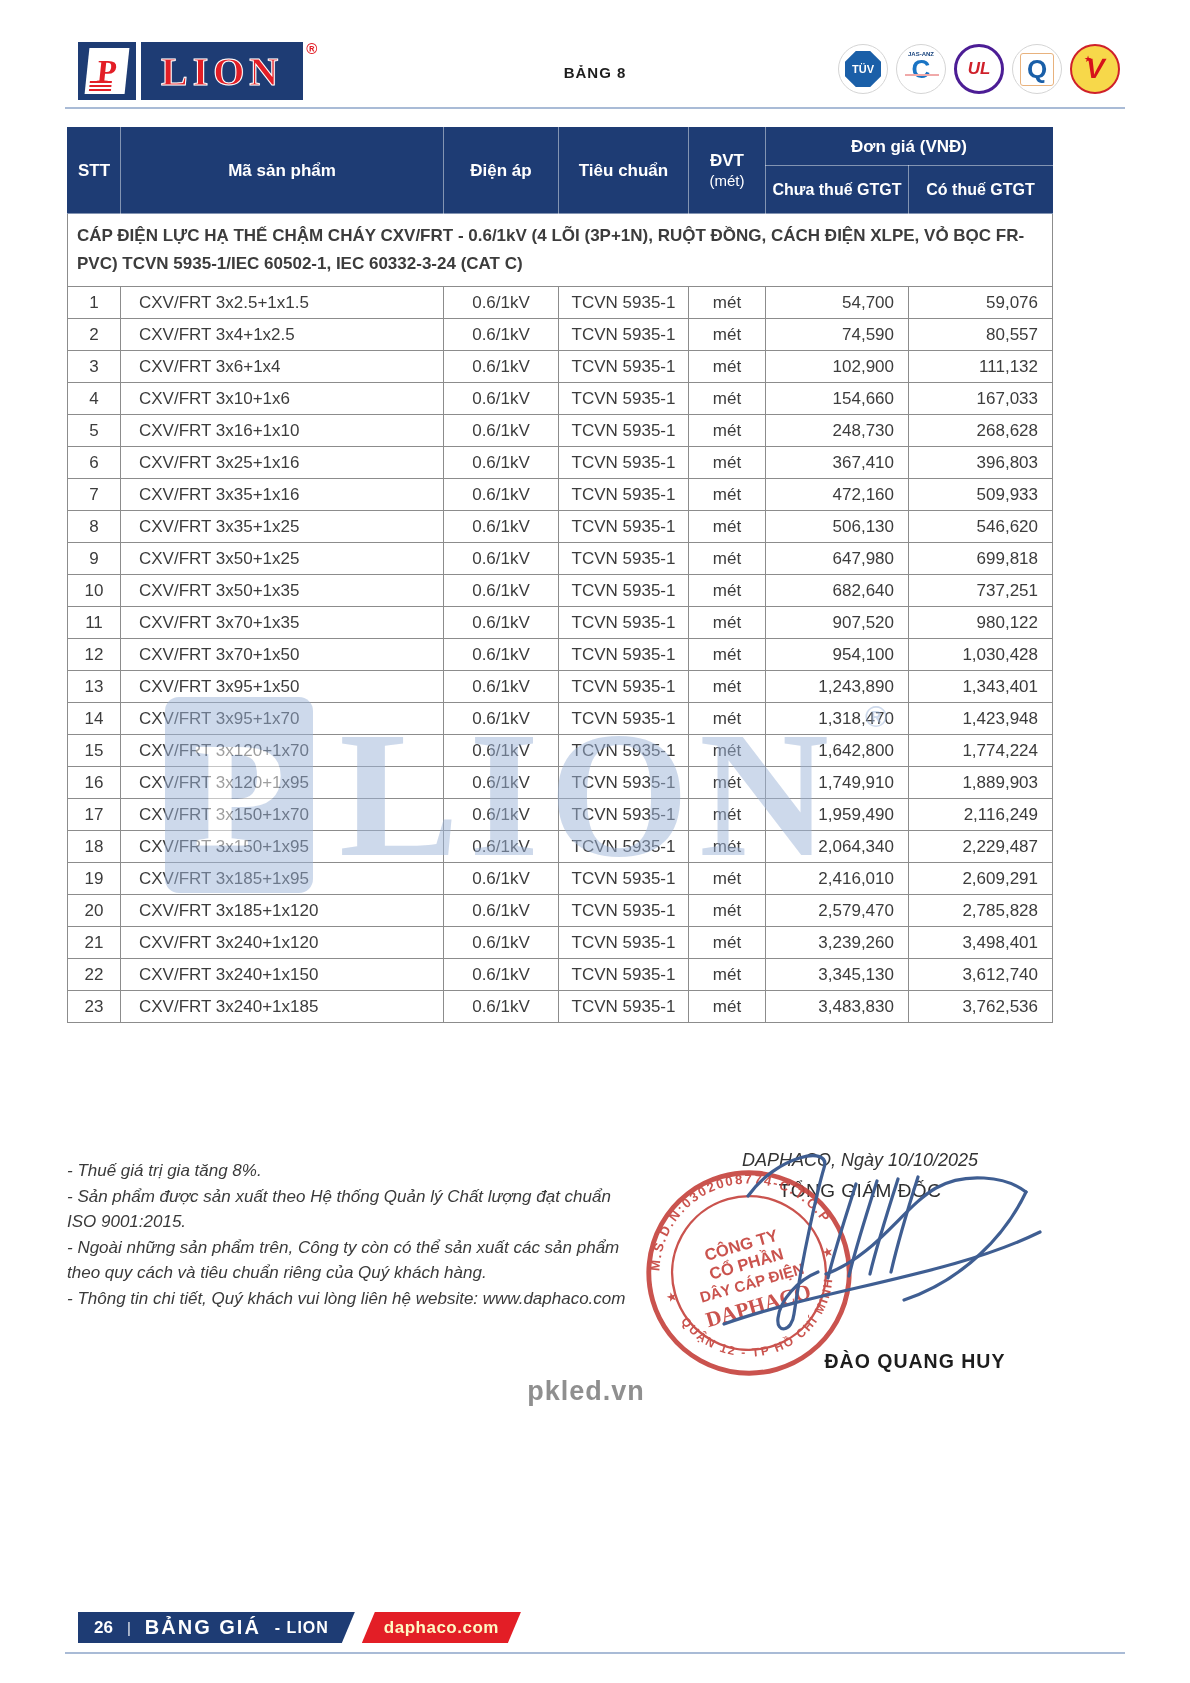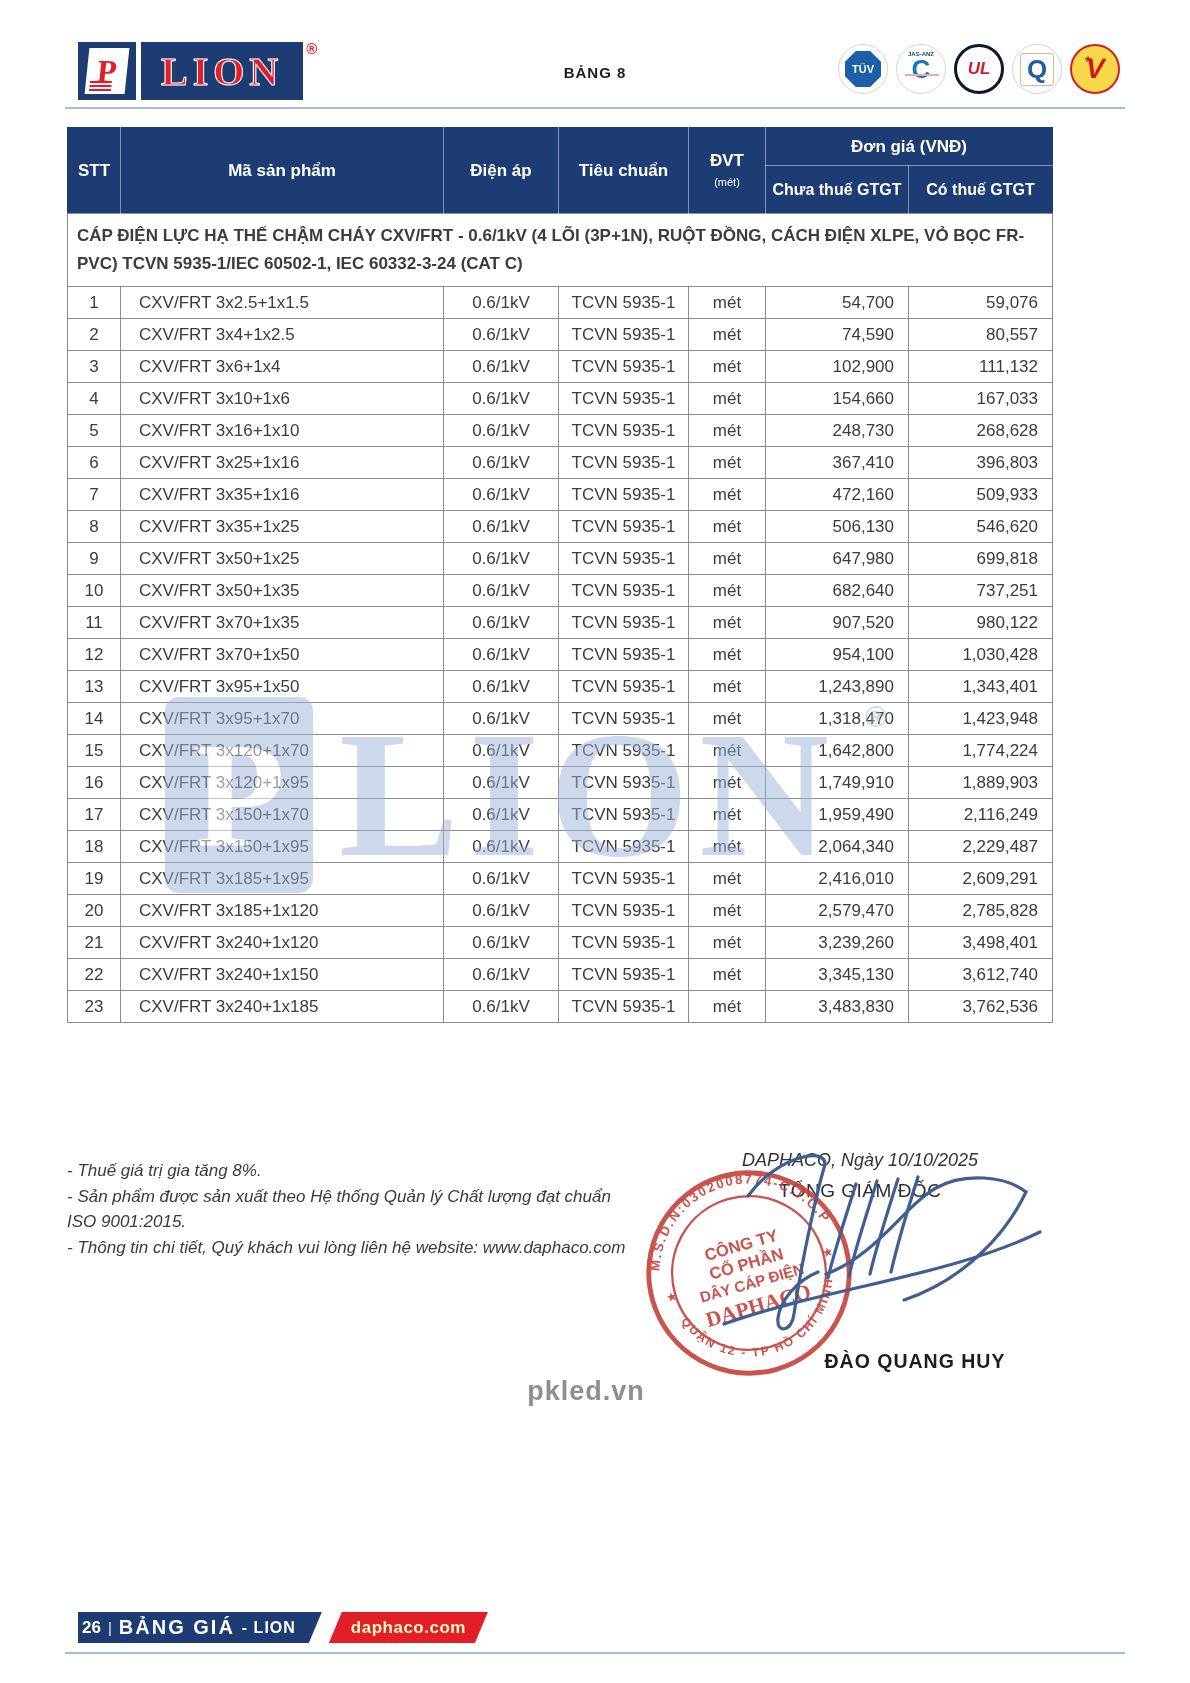--- a/index.html
+++ b/index.html
@@ -26,40 +26,40 @@
 
   .certs { position:absolute; right:70px; top:44px; display:flex; gap:8px; }
   .cert { width:50px; height:50px; border-radius:50%; background:#fff; border:1px solid #d5d5d5;
     display:flex; align-items:center; justify-content:center; position:relative; overflow:hidden; }
   .cert-oct { width:36px; height:36px; background:#1a5fa8; color:#fff; font-size:11px; font-weight:bold;
     clip-path:polygon(30% 0,70% 0,100% 30%,100% 70%,70% 100%,30% 100%,0 70%,0 30%);
     display:flex; align-items:center; justify-content:center; }
   .cert-jas-top { position:absolute; top:6px; left:0; right:0; text-align:center; font-size:6px; color:#16427c; font-weight:bold; }
   .cert-jas-c { color:#1a74c4; font-size:26px; font-weight:bold; line-height:1; }
   .cert-jas-line { position:absolute; top:29px; left:8px; right:6px; height:2px; background:#f0a9a9; }
-  .cert-ul { border:3px solid #0f172a; }
+  .cert-ul { border:3px solid #4c1d95; }
   .cert-ul-text { color:#cf202a; font-weight:bold; font-style:italic; font-size:17px; }
   .cert-q { color:#1a5fa8; font-size:26px; font-weight:bold; border:1px solid #e8b27d; padding:0 6px; border-radius:3px; }
   .cert-v { background:#f7d84a; border:2px solid #cf202a; }
   .cert-v-mark { color:#d6121b; font-size:28px; font-weight:bold; transform:skewX(-12deg); line-height:1; }
   .cert-v-star { position:absolute; top:8px; left:12px; color:#d6121b; font-size:9px; }
 
   .header-rule { position:absolute; left:65px; right:65px; top:107px; height:2px; background:#a9bbd6; }
 
   
   .price-table { position:absolute; left:67px; top:127px; width:985px; border-collapse:collapse; table-layout:fixed; }
   .price-table th { background:#1e3c74; color:#fff; font-weight:bold; font-size:17px;
     border:1px solid rgba(255,255,255,.45); }
   .price-table thead tr.h1 th { height:38px; }
   .price-table thead tr.h2 th, .price-table thead th[rowspan] { height:48px; }
   .price-table thead tr.h2 th { font-size:16px; line-height:1.2; }
   .th-outer-l { border-left:1px solid #1e3c74 !important; }
   .th-outer-r { border-right:1px solid #1e3c74 !important; }
   .th-outer-t { border-top:1px solid #1e3c74 !important; }
-  .th-unit-sub { font-weight:normal; font-size:11px; }
+  .th-unit-sub { font-weight:normal; font-size:15px; }
   .category-row td { font-weight:bold; color:#17366b; font-size:17.5px; line-height:1.65;
     padding:8px 12px 8px 9px; border:1px solid #8c8c8c; background:#fff;margin-top:20px; }
   .price-table tbody td { border:1px solid #8c8c8c; height:32px; font-size:17px; color:#3c3c3c; background:transparent; }
   .al-c { text-align:center; }
   .al-l { text-align:left; padding-left:18px; }
   .al-r { text-align:right; padding-right:14px; }
 
   
   .wm-lion { position:absolute; left:165px; top:686px; width:830px; height:218px; display:flex;
     align-items:center; gap:26px; opacity:.5; pointer-events:none; }
@@ -81,22 +81,22 @@
   .stamp { position:absolute; left:642px; top:1166px; width:214px; height:214px;
     transform:rotate(-16deg); opacity:.92; }
   .signature { position:absolute; left:706px; top:1138px; width:344px; height:208px; }
   .sign-name { position:absolute; left:740px; top:1350px; width:350px; text-align:center;
     font-weight:bold; font-size:19.5px; color:#1d1d1d; letter-spacing:1px; }
   .ring-text { fill:#c6453f; font-weight:bold; letter-spacing:2px; }
   .stamp-center { fill:#c6453f; font-weight:bold; }
 
   
   .footer-bar { position:absolute; left:78px; top:1612px; height:31px; display:flex; align-items:stretch; }
-  .bar-blue { background:#1e3c74; color:#fff; display:flex; align-items:center; gap:7px;
-    padding:0 26px 0 4px; clip-path:polygon(0 0,100% 0,calc(100% - 13px) 100%,0 100%); }
+  .bar-blue { background:#1e3c74; color:#fff; display:flex; align-items:center; gap:14px;
+    padding:0 26px 0 16px; clip-path:polygon(0 0,100% 0,calc(100% - 13px) 100%,0 100%); }
   .bar-blue .pg-num { font-weight:bold; font-size:17px; }
   .bar-blue .bar-sep { font-size:15px; opacity:.9; }
   .bar-blue .bar-label { font-size:20px; letter-spacing:2px; font-weight:700; }
   .bar-blue .bar-brand { font-size:16px; font-weight:bold; letter-spacing:1px; }
   .bar-red { background:#e31e26; color:#fef9c3; font-weight:bold; font-size:17px; display:flex; align-items:center;
     padding:0 22px; margin-left:7px; clip-path:polygon(13px 0,100% 0,calc(100% - 13px) 100%,0 100%); letter-spacing:.5px; }
   .footer-rule { position:absolute; left:65px; right:65px; top:1652px; height:2px; background:#a9bbd6; }
 </style>
 </head>
 <body>
@@ -386,20 +386,21 @@
     <div class="wm-p">
       <span class="wm-p-letter">P</span>
     </div>
     <span class="wm-text">LION</span>
     <span class="wm-reg">®</span>
   </div>
 
   <div class="notes">
     <div>- Thuế giá trị gia tăng 8%.</div>
     <div>- Sản phẩm được sản xuất theo Hệ thống Quản lý Chất lượng đạt chuẩn ISO 9001:2015.</div>
+    <div>- Ngoài những sản phẩm trên, Công ty còn có thể sản xuất các sản phẩm theo quy cách và tiêu chuẩn riêng của Quý khách hàng.</div>
     <div>- Thông tin chi tiết, Quý khách vui lòng liên hệ website: www.daphaco.com</div>
   </div>
 
   <div class="sign-date">DAPHACO, Ngày 10/10/2025</div>
   <div class="sign-role">TỔNG GIÁM ĐỐC</div>
 
   <svg class="stamp" viewBox="0 0 220 220" xmlns="http://www.w3.org/2000/svg">
     <circle cx="110" cy="110" r="103" fill="none" stroke="#c6453f" stroke-width="5"></circle>
     <circle cx="110" cy="110" r="79" fill="none" stroke="#c6453f" stroke-width="2.5"></circle>
     <defs>

